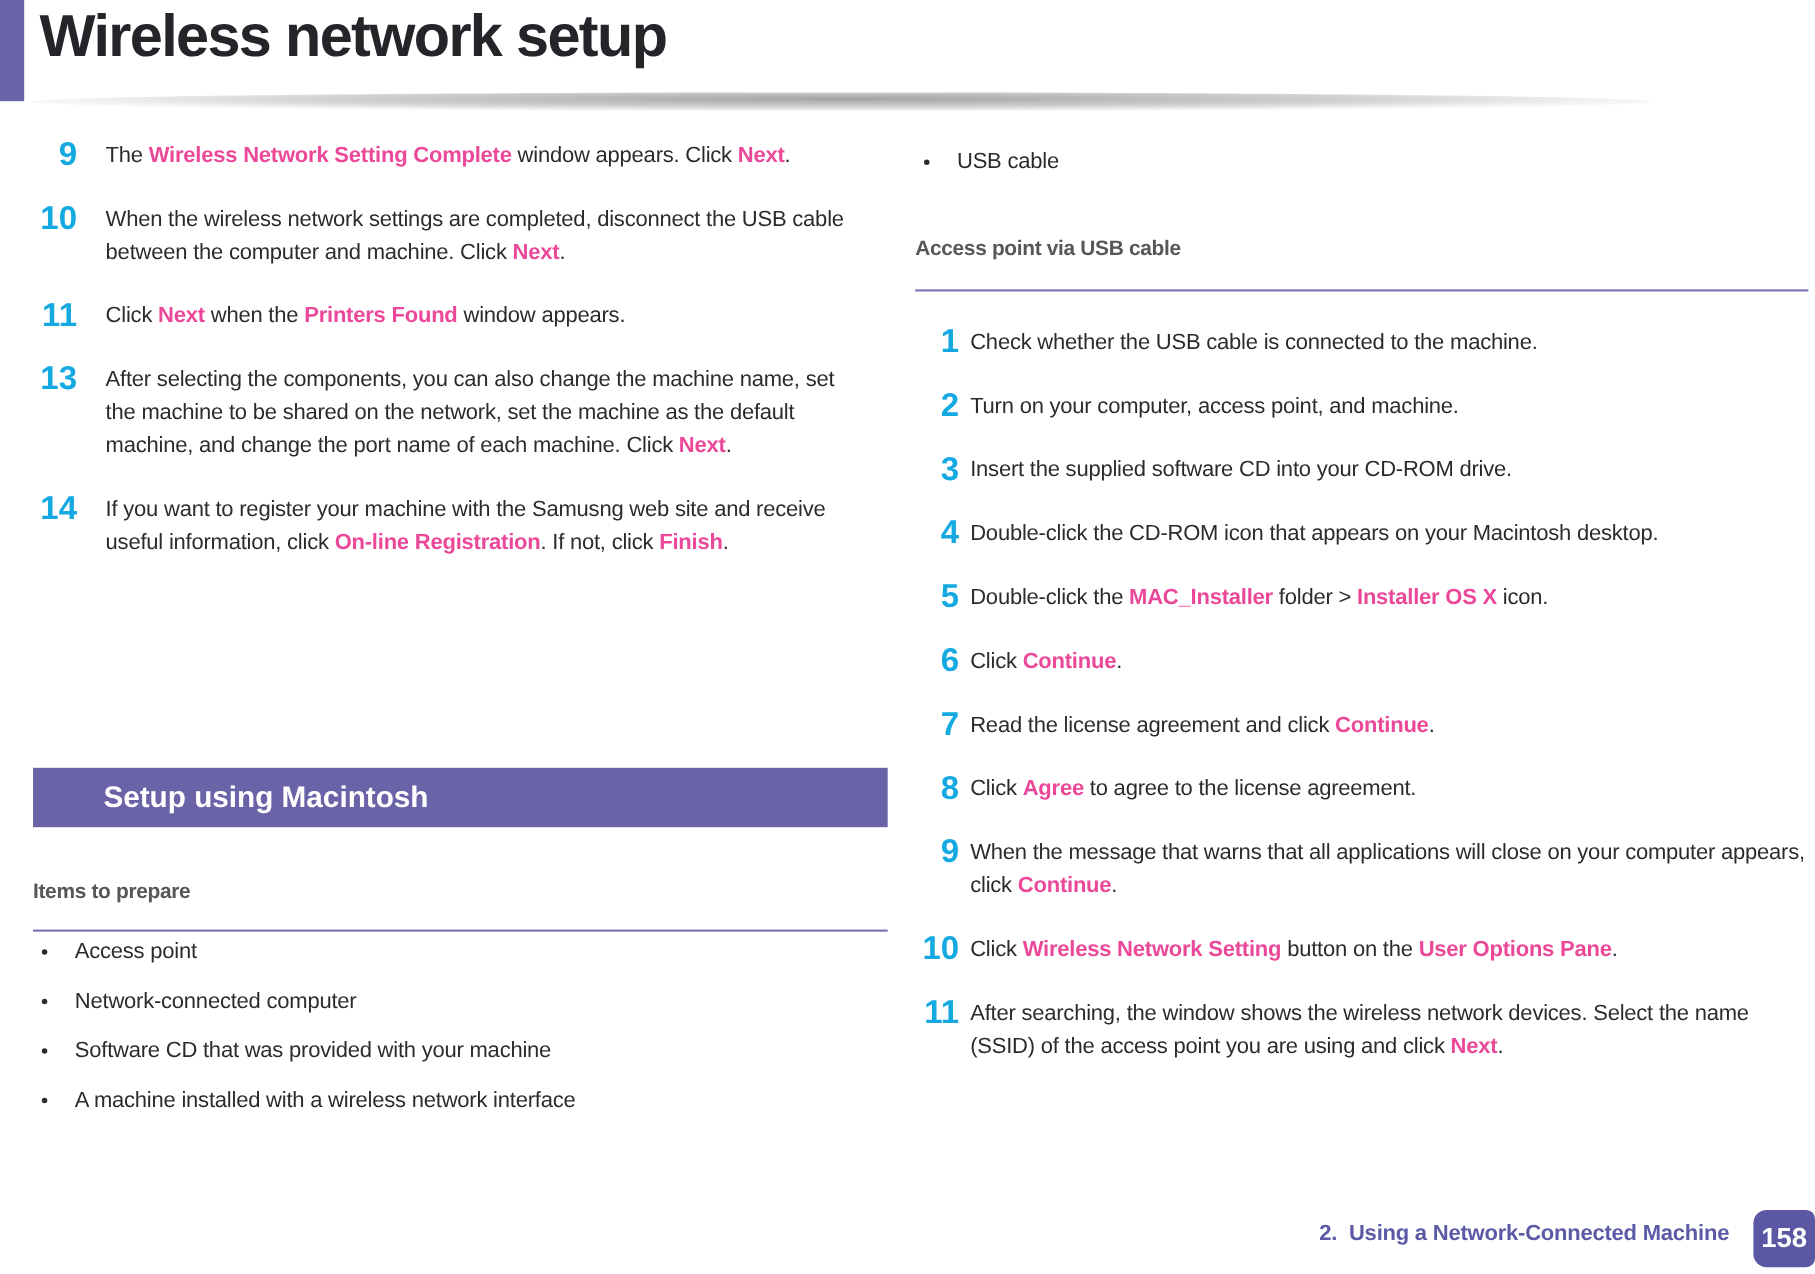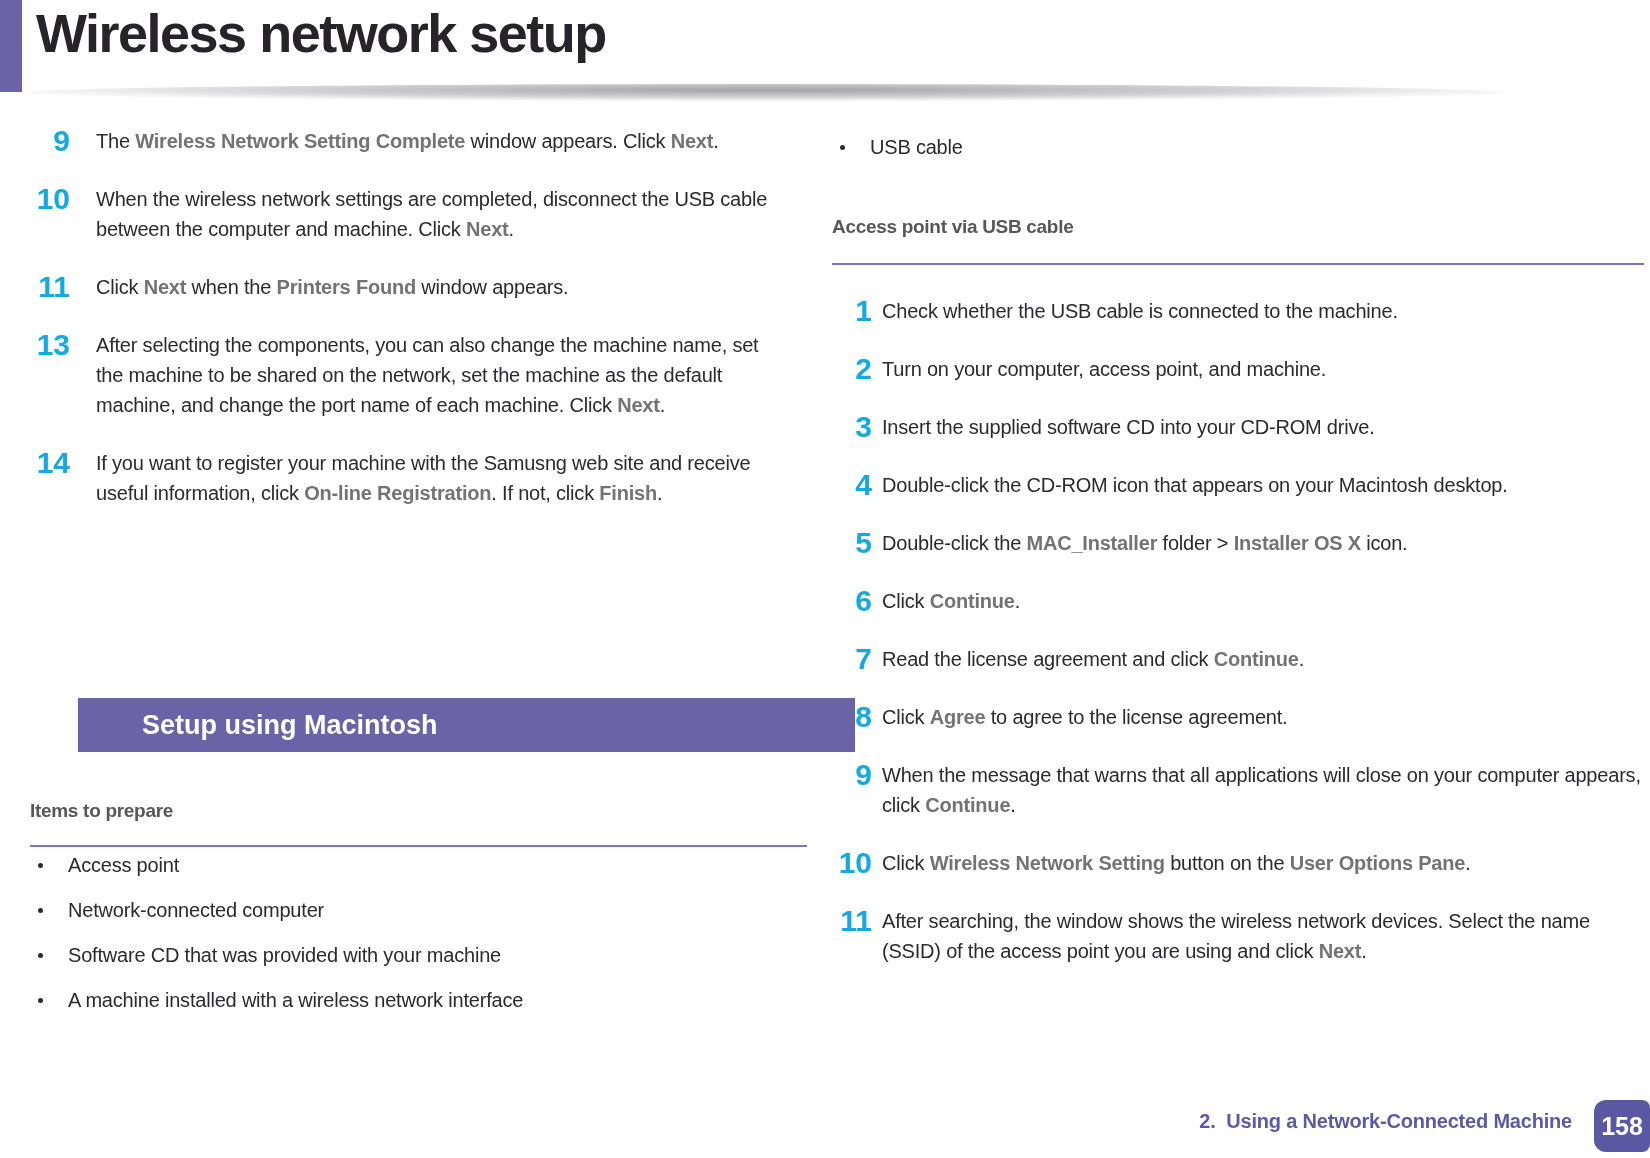--- a/index.html
+++ b/index.html
@@ -32,25 +32,25 @@
 
   ol.steps{list-style:none;position:absolute;left:0;right:0;}
   #left-steps{top:8px;}
   #right-steps{top:178px;}
   li.step{display:flex;margin-bottom:28px;}
   .step-num{flex:0 0 40px;text-align:right;font-size:30px;font-weight:bold;
             color:var(--cyan);line-height:30px;}
   .col-left .step-num{margin-right:26px;}
   .col-right .step-num{margin-right:10px;}
   .step-text{flex:1;font-size:20px;line-height:30px;color:var(--body);letter-spacing:-0.2px;}
-  .step-text b{color:#737373;}
+  .step-text b{color:#ec4899;}
 
   
   .banner{position:absolute;top:580px;left:0;width:777px;height:54px;background:var(--accent);
-          color:#ffffff;font-size:27px;font-weight:bold;line-height:54px;padding-left:64px;margin-left:48px;}
+          color:#ffffff;font-size:27px;font-weight:bold;line-height:54px;padding-left:64px;}
 
   
   h2.subhead{position:absolute;left:0;font-size:19px;font-weight:bold;color:var(--heading);
              letter-spacing:-0.3px;}
   .col-left h2.subhead{top:650px;margin-top:32px;}
   .col-right h2.subhead{top:98px;}
   .rule{position:absolute;left:0;height:2px;background:var(--rule);}
   .col-left .rule{top:727px;width:777px;}
   .col-right .rule{top:145px;width:812px;}
 

